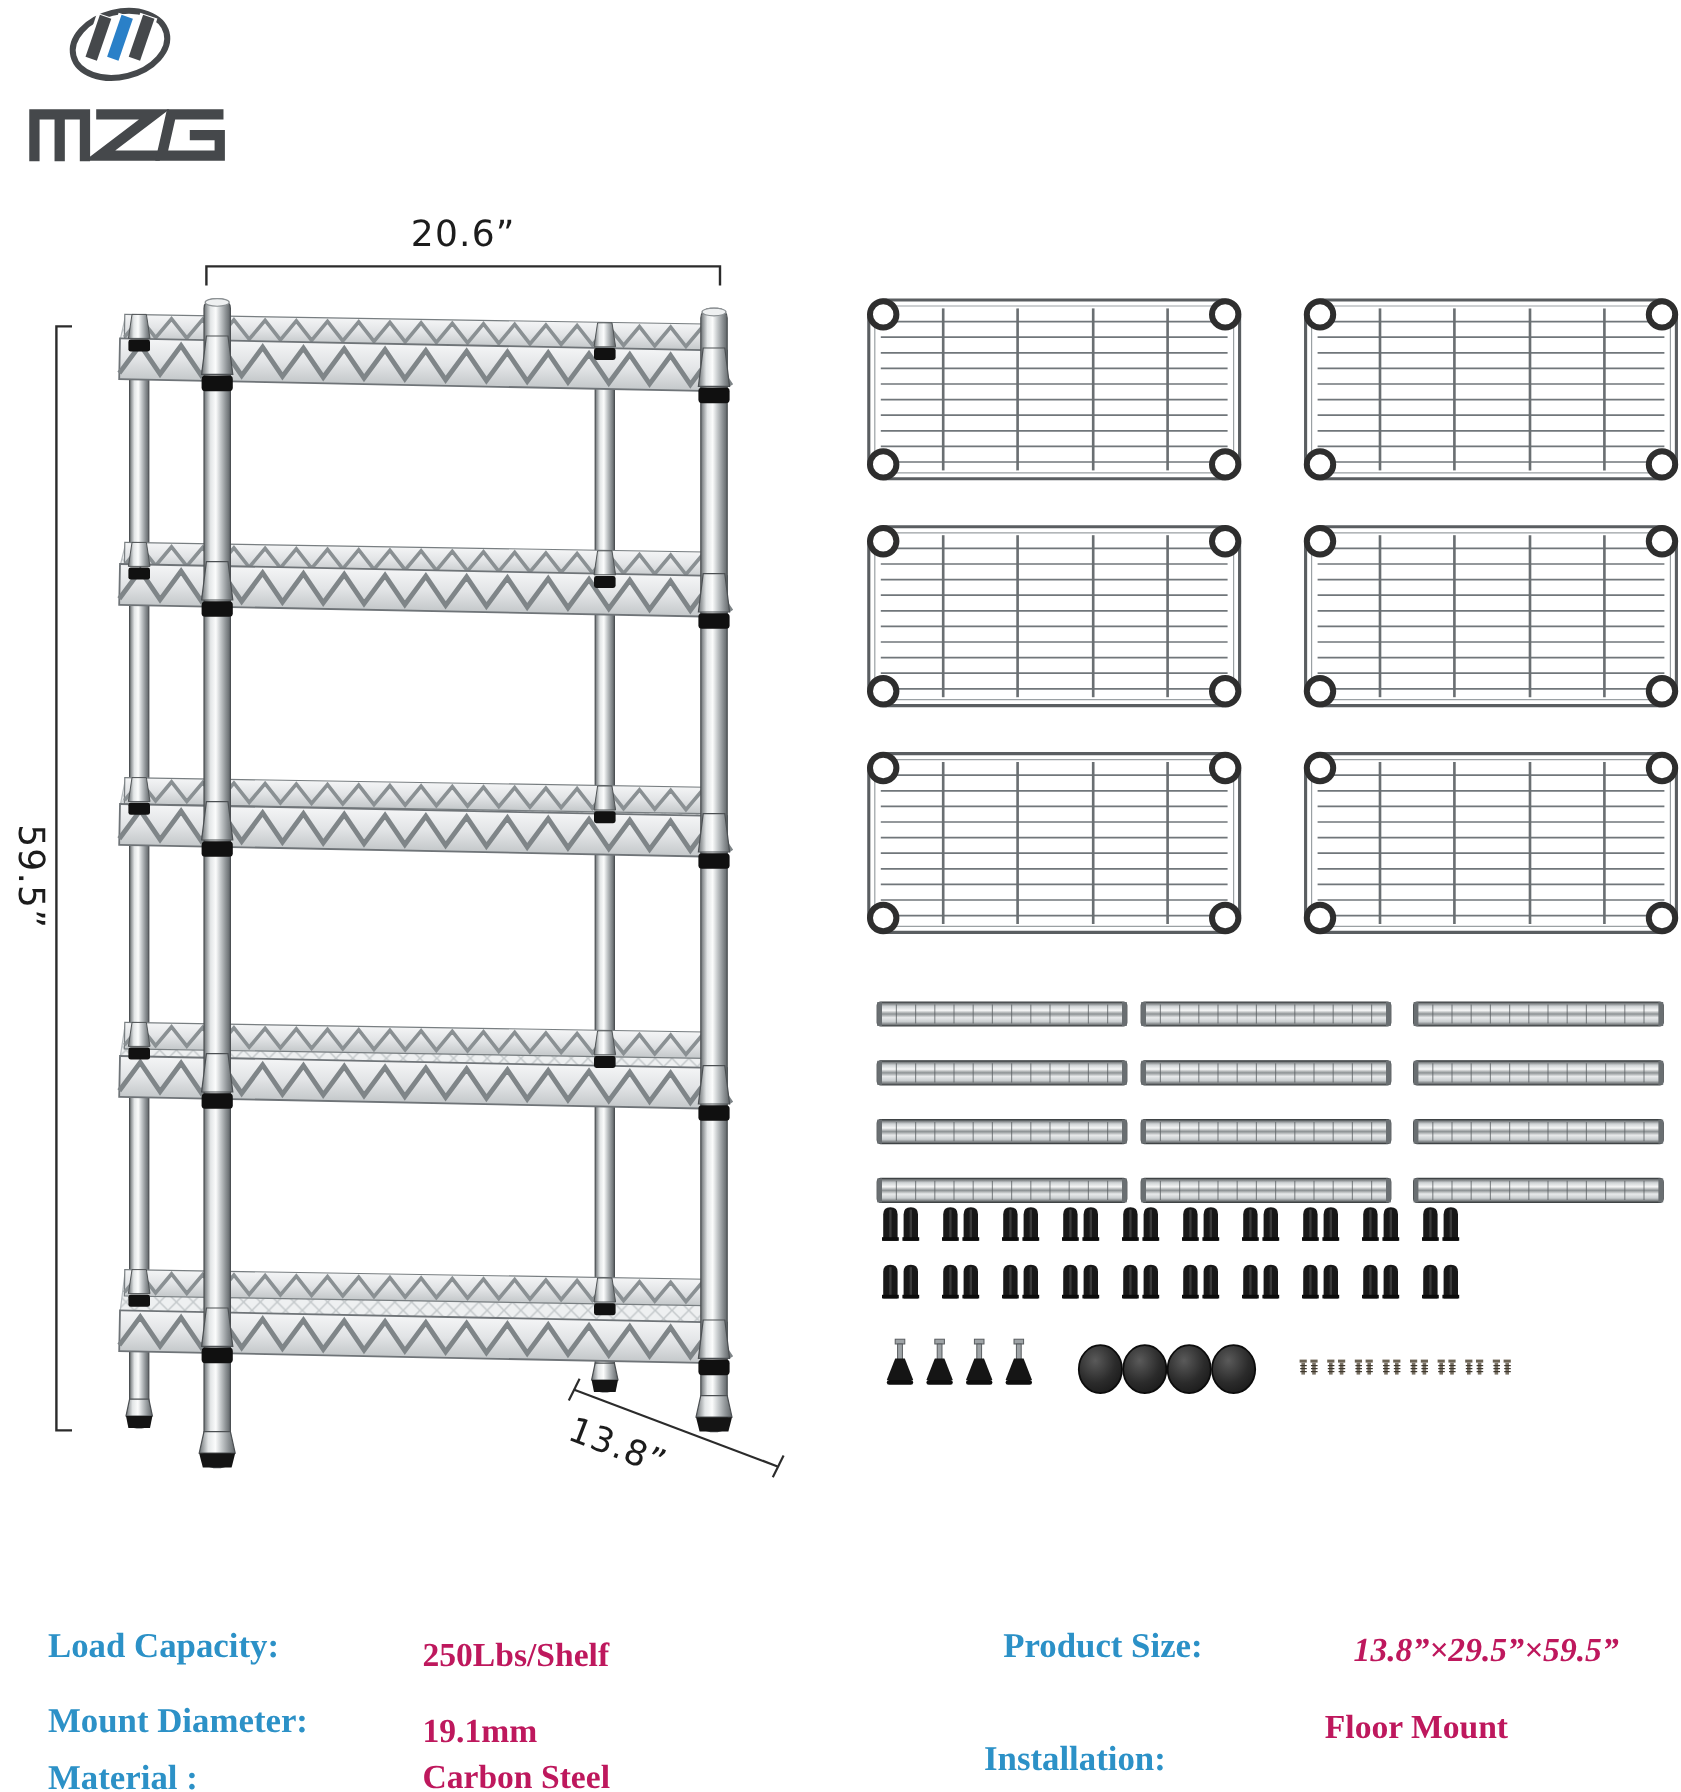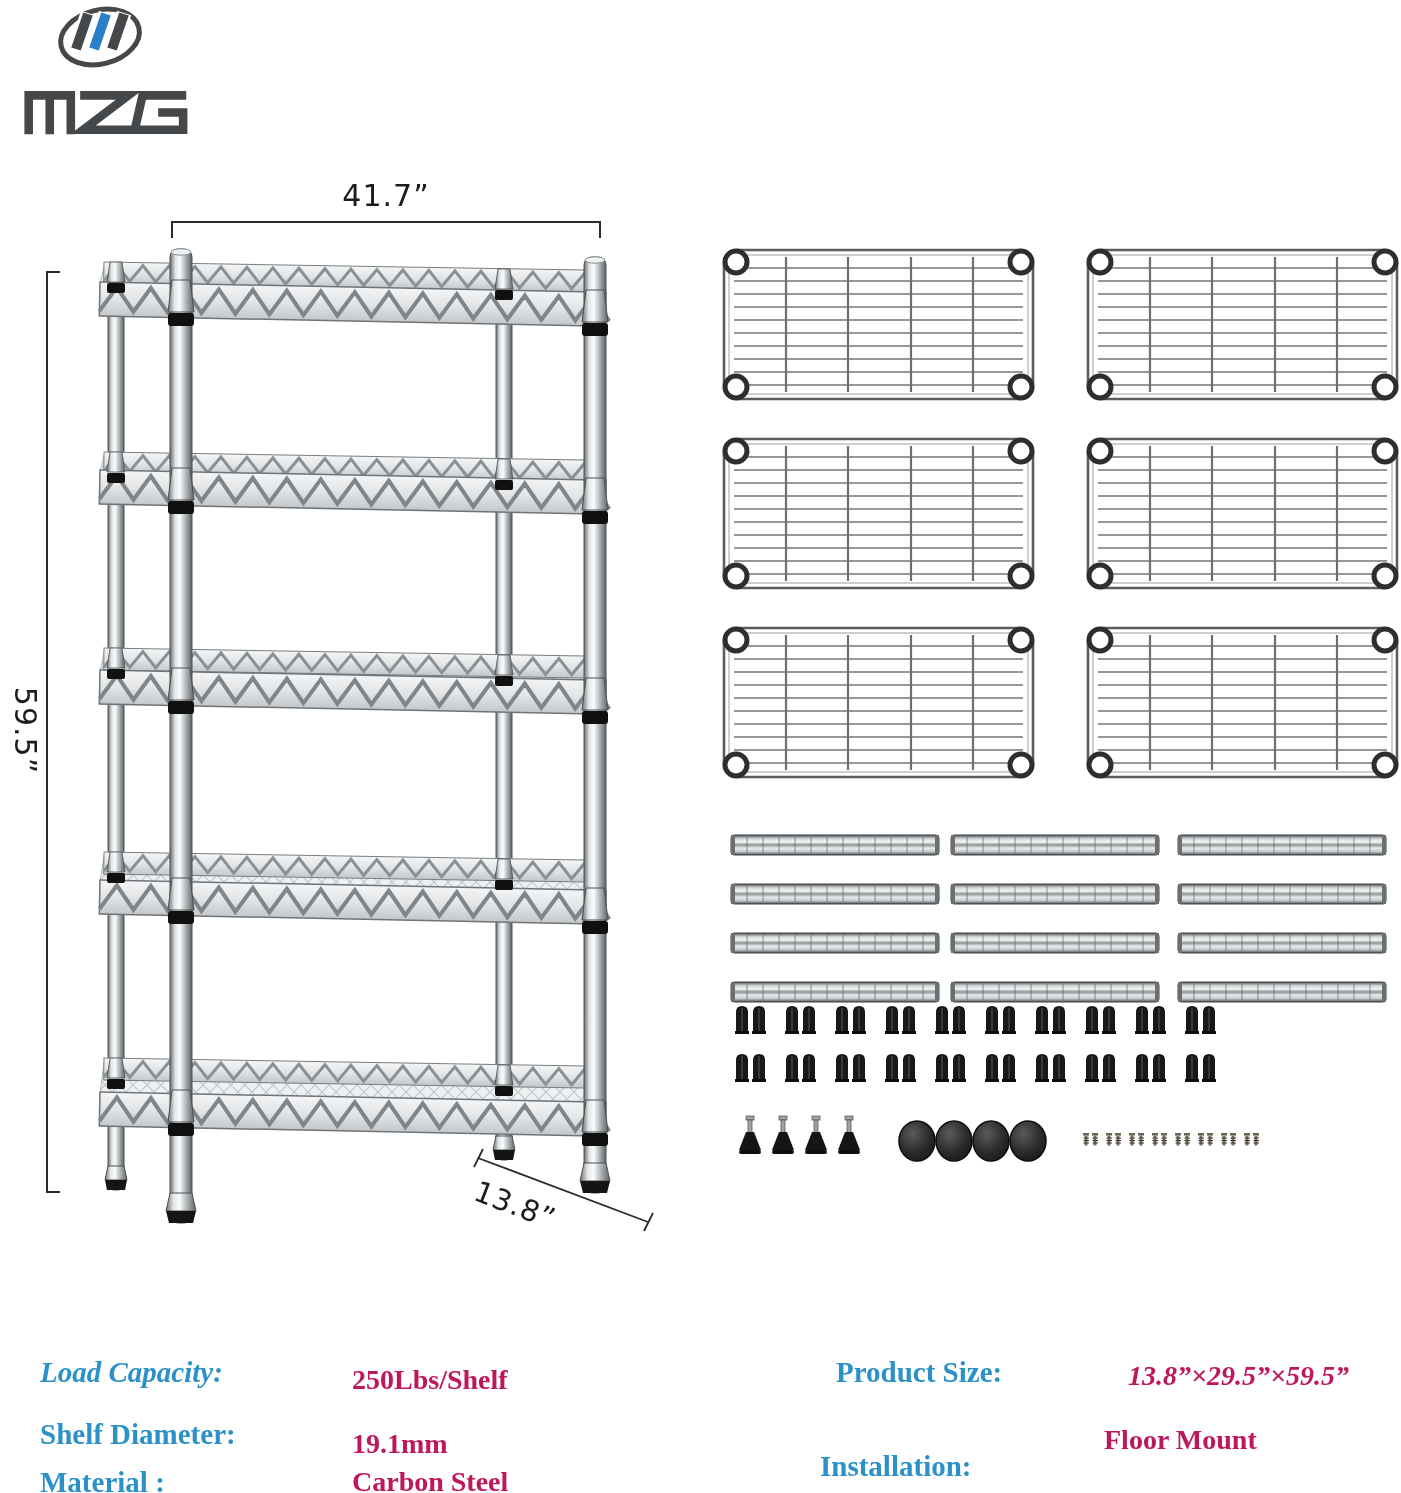--- a/index.html
+++ b/index.html
@@ -174,21 +174,21 @@
     <polygon points="166,1211 196,1211 193,1223 169,1223" fill="#141414"></polygon>
     <polygon points="584,1163 606,1163 610,1181 580,1181" fill="url(#gPole)" stroke="#4c5053"></polygon>
     <polygon points="580,1181 610,1181 607,1193 583,1193" fill="#141414"></polygon>
     <polygon points="108,1166 124,1166 127,1180 105,1180" fill="url(#gPole)" stroke="#4c5053"></polygon>
     <polygon points="105,1180 127,1180 125,1190 107,1190" fill="#141414"></polygon>
     <polygon points="496,1136 512,1136 515,1150 493,1150" fill="url(#gPole)" stroke="#4c5053"></polygon>
     <polygon points="493,1150 515,1150 513,1160 495,1160" fill="#141414"></polygon>
   </g>
 </svg>
 
-<div class="dim-label" style="left:286px;top:178px;width:200px;">41.7”</div>
+<div class="dim-label" style="left:286px;top:178px;width:200px;">20.6”</div>
 <div class="dim-label" style="left:-55px;top:713px;width:160px;transform:rotate(90deg);">59.5”</div>
 <div class="dim-label" style="left:440px;top:1188px;width:150px;transform:rotate(21deg);font-size:29px;">13.8”</div>
 
 <svg id="parts-svg" style="left:700px;top:235px;" width="701" height="1000" viewBox="700 235 701 1000">
   <defs>
     <linearGradient id="gPipe" x1="0" y1="0" x2="0" y2="1">
       <stop offset="0" stop-color="#4e5254"></stop>
         <stop offset="0.18" stop-color="#cfd3d5"></stop>
       <stop offset="0.35" stop-color="#f5f6f6"></stop>
         <stop offset="0.5" stop-color="#8d9294"></stop>
@@ -360,24 +360,24 @@
       <use href="#sym-screws" x="1105" y="1132"></use>
       <use href="#sym-screws" x="1128" y="1132"></use>
       <use href="#sym-screws" x="1151" y="1132"></use>
       <use href="#sym-screws" x="1174" y="1132"></use>
       <use href="#sym-screws" x="1197" y="1132"></use>
       <use href="#sym-screws" x="1220" y="1132"></use>
       <use href="#sym-screws" x="1243" y="1132"></use>
     </g>
 </svg>
 
-<div class="spec-label" style="left:40px;top:1356px;font-style:italic;">Load Capacity:</div>
+<div class="spec-label" style="left:40px;top:1356px;">Load Capacity:</div>
 <div class="spec-value" style="left:352px;top:1364px;">250Lbs/Shelf</div>
 
-<div class="spec-label" style="left:40px;top:1418px;">Shelf Diameter:</div>
+<div class="spec-label" style="left:40px;top:1418px;">Mount Diameter:</div>
 <div class="spec-value" style="left:352px;top:1428px;">19.1mm</div>
 
 <div class="spec-label" style="left:40px;top:1466px;">Material :</div>
 <div class="spec-value" style="left:352px;top:1466px;">Carbon Steel</div>
 
 <div class="spec-label" style="left:836px;top:1356px;">Product Size:</div>
 <div class="spec-value" style="left:1128px;top:1360px;font-style:italic;">13.8”×29.5”×59.5”</div>
 
 <div class="spec-label" style="left:820px;top:1418px;margin-top:32px;">Installation:</div>
 <div class="spec-value" style="left:1104px;top:1424px;">Floor Mount</div>

